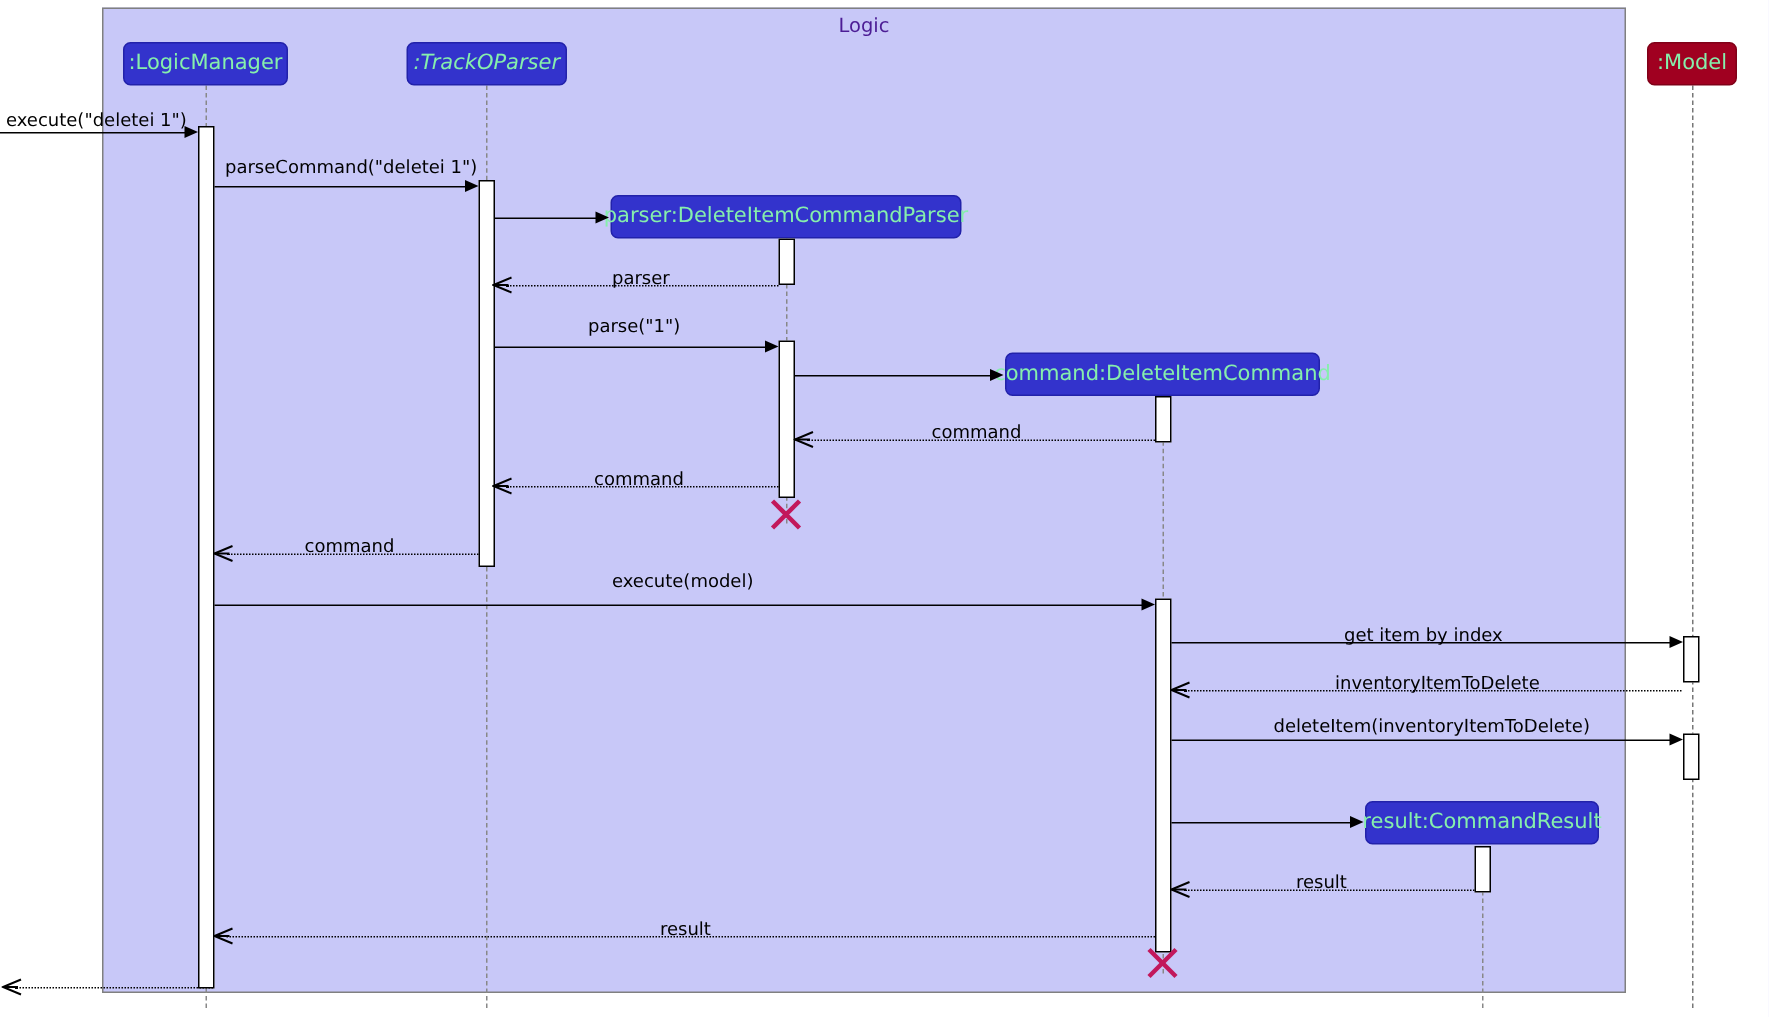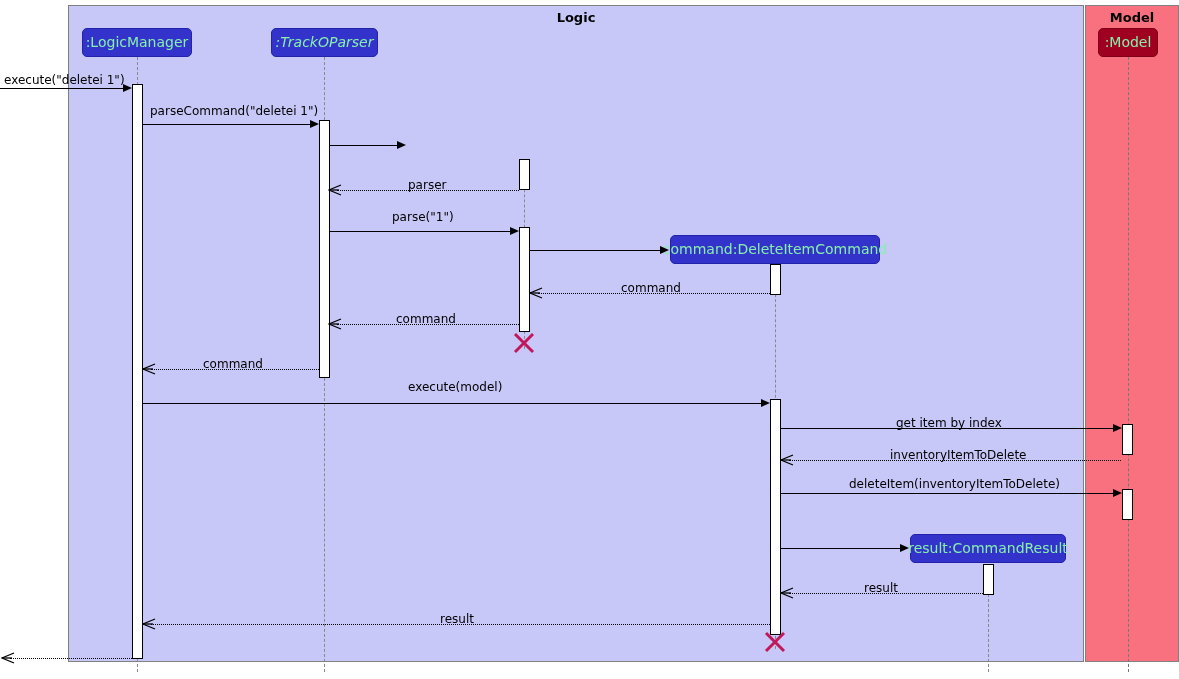--- a/index.html
+++ b/index.html
@@ -9,21 +9,21 @@
     width:1179px;height:679px;overflow:hidden;
   }
   #canvas{position:relative;width:1179px;height:679px;background:#ffffff;}
 
   
   .frame{position:absolute;box-sizing:border-box;border:1px solid #808080;}
   .frame.logic{background:#C8C8F8;}
   .frame.model{background:#F9717F;}
   .frame-title{
     position:absolute;top:4px;left:0;width:100%;text-align:center;
-    font-size:13px;font-weight:bold;color:#000000;letter-spacing:0px;
+    font-size:13px;font-weight:normal;color:#4c1d95;letter-spacing:0px;
   }
 
   
   .pbox{
     position:absolute;box-sizing:border-box;
     border-radius:5px;color:#86efac;font-size:14px;
     display:flex;align-items:center;justify-content:center;
     white-space:nowrap;padding:0 9px;height:29px;
     line-height:29px;
   }
@@ -69,39 +69,39 @@
 </style>
 </head>
 <body>
 
 <div id="canvas">
 
   <div class="frame logic" style="left:68px;top:5px;width:1016px;height:657px;">
     <div class="frame-title">Logic</div>
   </div>
 
-  <div class="frame model" style="left:1085px;top:5px;width:94px;height:657px;">
-    <div class="frame-title">Model</div>
-  </div>
 
   <div class="lifeline" style="left:137px;top:57px;height:615px;"></div>
   <div class="lifeline" style="left:324px;top:57px;height:615px;"></div>
   <div class="lifeline" style="left:524px;top:159px;height:190px;"></div>
   <div class="lifeline" style="left:775px;top:264px;height:385px;"></div>
   <div class="lifeline" style="left:988px;top:564px;height:108px;"></div>
   <div class="lifeline red" style="left:1128px;top:57px;height:615px;"></div>
 
   <div class="pbox blue" style="left:82px;top:28px;width:110px;">
     <span>:LogicManager</span>
   </div>
 
   <div class="pbox blue" style="left:271px;top:28px;width:107px;font-style:italic;">
     <span>:TrackOParser</span>
   </div>
 
+  <div class="pbox blue" style="left:407px;top:130px;width:234px;">
+    <span>parser:DeleteItemCommandParser</span>
+  </div>
 
   <div class="pbox blue" style="left:670px;top:235px;width:210px;">
     <span>command:DeleteItemCommand</span>
   </div>
 
   <div class="pbox blue" style="left:910px;top:534px;width:156px;">
     <span>result:CommandResult</span>
   </div>
 
   <div class="pbox red" style="left:1098px;top:28px;width:60px;">

